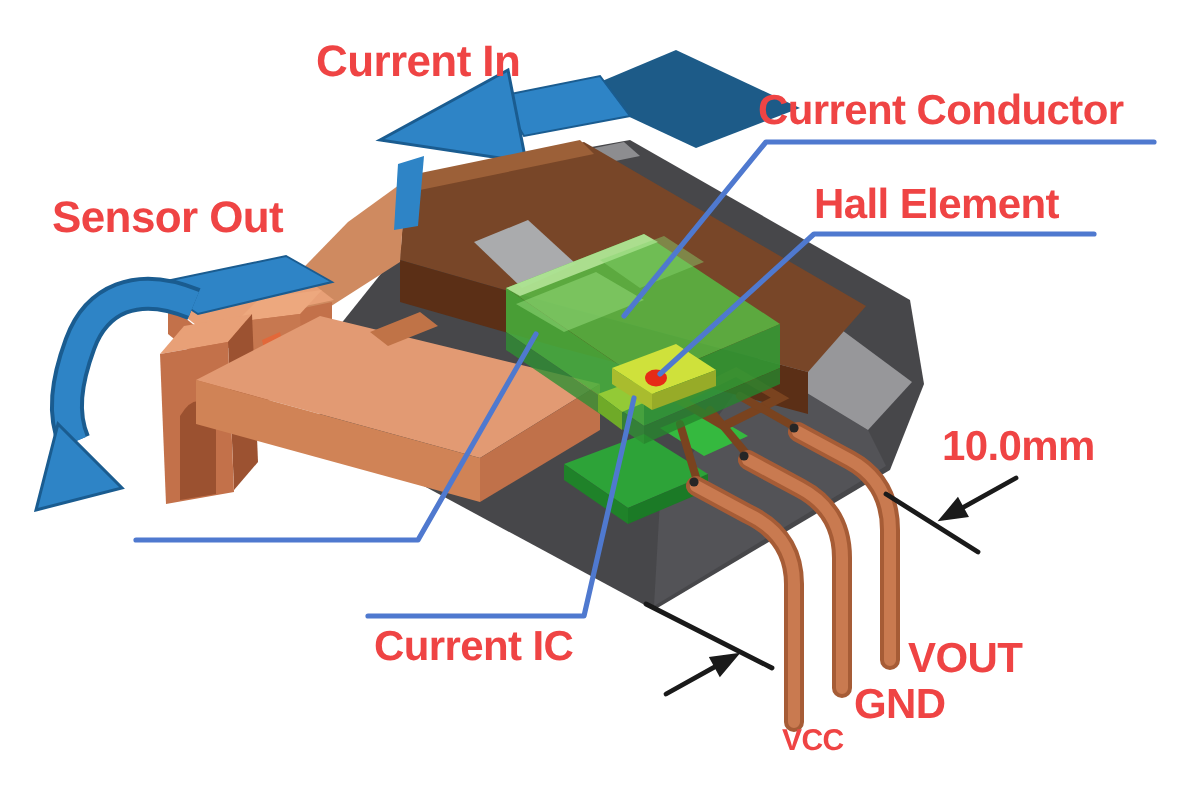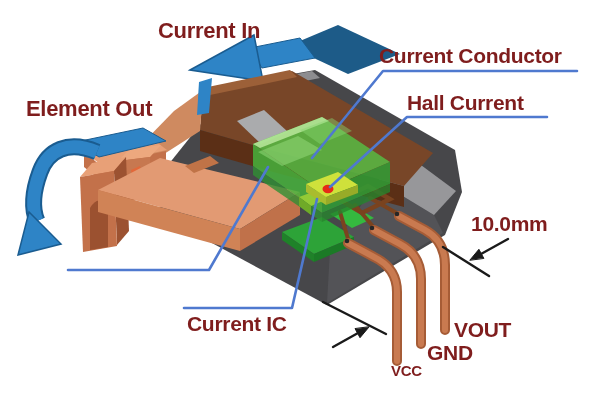--- a/index.html
+++ b/index.html
@@ -2,21 +2,21 @@
 <html><head>
 <meta charset="utf-8">
 <style>
   html,body{margin:0;padding:0;background:#ffffff;}
   .stage{
     position:relative;width:600px;height:406px;background:#ffffff;
     font-family:"Liberation Sans",sans-serif;overflow:hidden;
   }
   .stage svg{position:absolute;left:0;top:0;}
   .lbl{
-    position:absolute;font-weight:700;color:#7f1d1d;line-height:1;
+    position:absolute;font-weight:700;color:#ef4444;line-height:1;
     white-space:nowrap;letter-spacing:-0.3px;
   }
   .lbl-lg{font-size:22px;}
   .lbl-md{font-size:21px;}
 </style>
 </head>
 <body>
 
 <div class="stage">
 
@@ -127,21 +127,21 @@
     <line x1="443" y1="247" x2="489" y2="276"></line>
     <line x1="508" y1="239" x2="481" y2="254"></line>
     <polygon points="470,260 478.9,249.3 483.7,258.1" stroke-width="1"></polygon>
     <line x1="323" y1="302" x2="386" y2="334"></line>
     <line x1="333" y1="347" x2="357.6" y2="333.3"></line>
     <polygon points="369,327 360,337.7 355.2,328.9" stroke-width="1"></polygon>
   </g>
 </svg>
 
   <div class="lbl lbl-lg" style="left:158px;top:20px;">Current In</div>
-  <div class="lbl lbl-lg" style="left:26px;top:98px;">Element Out</div>
+  <div class="lbl lbl-lg" style="left:26px;top:98px;">Sensor Out</div>
   <div class="lbl lbl-md" style="left:379px;top:45px;">Current Conductor</div>
-  <div class="lbl lbl-md" style="left:407px;top:92px;">Hall Current</div>
+  <div class="lbl lbl-md" style="left:407px;top:92px;">Hall Element</div>
   <div class="lbl lbl-md" style="left:187px;top:313px;">Current IC</div>
   <div class="lbl" style="left:471px;top:213px;font-size:21px;text-align:center;">10.0mm</div>
   <div class="lbl" style="left:391px;top:363px;font-size:15px;">VCC</div>
   <div class="lbl" style="left:427px;top:342px;font-size:21px;text-align:right;">GND</div>
   <div class="lbl" style="left:454px;top:319px;font-size:21px;">VOUT</div>
 </div>
 
 </body></html>

